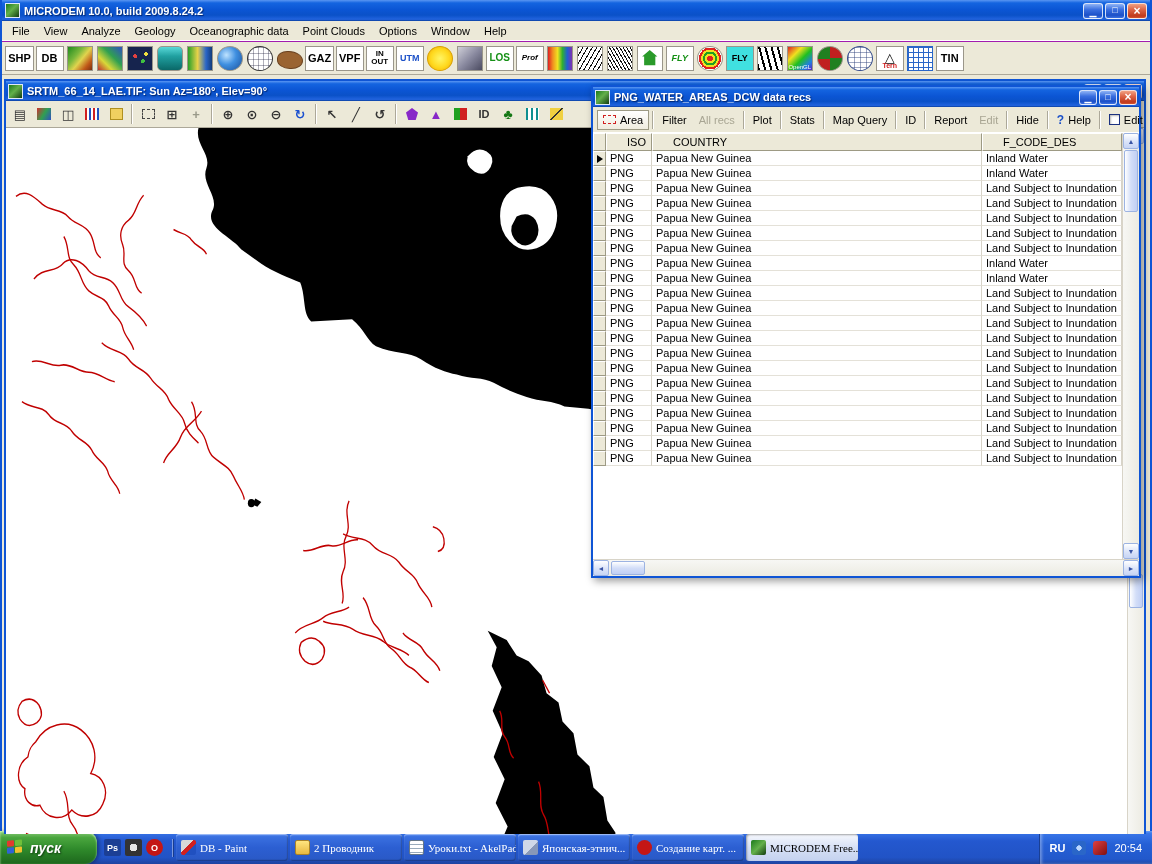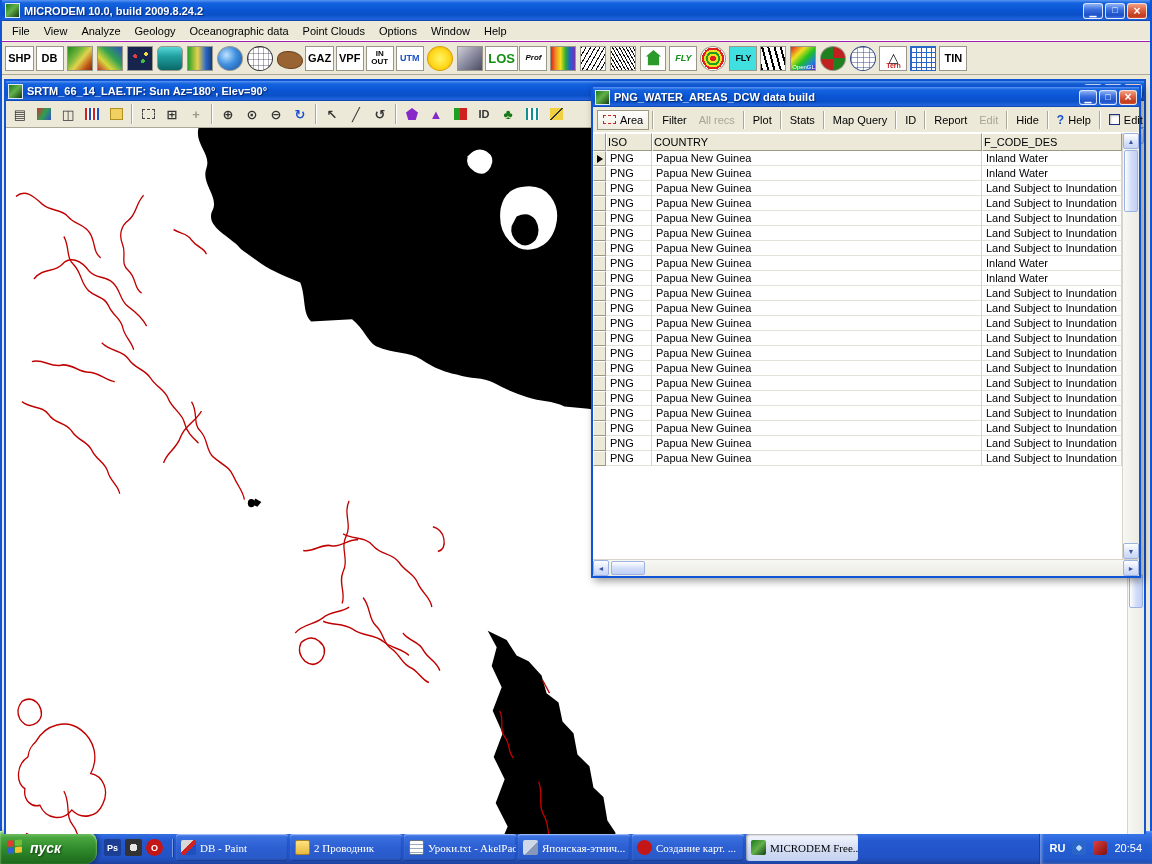--- a/index.html
+++ b/index.html
@@ -65,21 +65,21 @@
 .dbtn.selb{border:1px solid #9d9a84;background:linear-gradient(180deg,#fff,#efecdf);}
 .dbtn.dis{color:#a8a593;}
 .areaic{width:13px;height:9px;border:1px dashed #d02020;}
 .qmark{color:#1b50c8;font-weight:bold;font-size:12px;}
 .chk{width:11px;height:11px;border:1px solid #1c3280;background:#fff;box-shadow:inset 1px 1px 2px #bbb;}
 .dsep{width:0;height:18px;border-left:1px solid #aca899;border-right:1px solid #fff;margin:0 1px;}
 
 .dbbody{flex:1;display:flex;min-height:0;background:#fff;}
 .grid{flex:1;display:flex;flex-direction:column;min-width:0;overflow:hidden;}
 .ghead{display:flex;flex:0 0 18px;}
-.hc{background:#ECE9D8;border-top:1px solid #fff;border-left:1px solid #fff;border-right:1px solid #9d9a84;border-bottom:1px solid #9d9a84;padding:1px 1px;display:flex;align-items:center;white-space:nowrap;overflow:hidden;}
+.hc{background:#ECE9D8;border-top:1px solid #fff;border-left:1px solid #fff;border-right:1px solid #9d9a84;border-bottom:1px solid #9d9a84;padding:1px 20px;display:flex;align-items:center;white-space:nowrap;overflow:hidden;}
 .grow{display:flex;flex:0 0 18px;}
 .c{border-right:1px solid #d7d3c8;border-bottom:1px solid #e4e1d8;padding:1px 4px;display:flex;align-items:center;white-space:nowrap;overflow:hidden;}
 .sel{flex:0 0 13px;background:#ECE9D8;border:1px solid;border-color:#fff #9d9a84 #9d9a84 #fff;padding:0;justify-content:center;}
 .iso{flex:0 0 46px;}
 .country{flex:0 0 330px;}
 .fcode{flex:1;}
 .grow:first-child .sel::after{content:"";border-left:6px solid #000;border-top:4px solid transparent;border-bottom:4px solid transparent;margin-left:1px;}
 .dbstatus{flex:0 0 19px;background:#ECE9D8;display:flex;padding:1px 2px;}
 .dbstatus .spanel{flex:1;}
 
@@ -180,21 +180,21 @@
       <span class="tbtn">
           <span class="ttxt" style="color:#1b50c8;font-size:9px">UTM</span>
         </span>
       <span class="tbtn">
           <span class="tile" style="border-radius:50%;background:radial-gradient(circle,#fff565 0%,#ffd91e 55%,#f0a500 100%);border-color:#d8a000"></span>
         </span>
       <span class="tbtn">
           <span class="tile" style="background:linear-gradient(135deg,#cfcfd8 0%,#8a8aa0 50%,#4a4a60 100%)"></span>
         </span>
       <span class="tbtn">
-          <span class="ttxt" style="color:#159015;font-size:13px">LOS</span>
+          <span class="ttxt" style="color:#159015;font-size:10px">LOS</span>
         </span>
       <span class="tbtn">
           <span class="ttxt" style="font-size:8px;font-style:italic">Prof</span>
         </span>
       <span class="tbtn">
           <span class="tile" style="background:linear-gradient(90deg,#e02020,#f09020,#f0e020,#30b030,#2060d0,#8030b0)"></span>
         </span>
       <span class="tbtn">
           <span class="tile" style="background:repeating-linear-gradient(120deg,#111 0 1px,#fff 1px 4px)"></span>
         </span>
@@ -409,21 +409,21 @@
             <span>S5.04029949° E147.019992°</span>
             <span>WGS84</span>
           </span>
           <span class="spanel" style="flex:1"></span>
         </div>
       </div>
 
       <div class="childwin dbwin">
         <div class="ctbar">
           <span class="appicon"></span>
-          <span class="ttl">PNG_WATER_AREAS_DCW data build</span>
+          <span class="ttl">PNG_WATER_AREAS_DCW data recs</span>
           <span class="wbtns">
             <span class="wbtn cwbtn min">
                 <b>▁</b>
               </span>
             <span class="wbtn cwbtn">
                 <b>□</b>
               </span>
             <span class="wbtn cwbtn close">
                 <b>×</b>
               </span>

